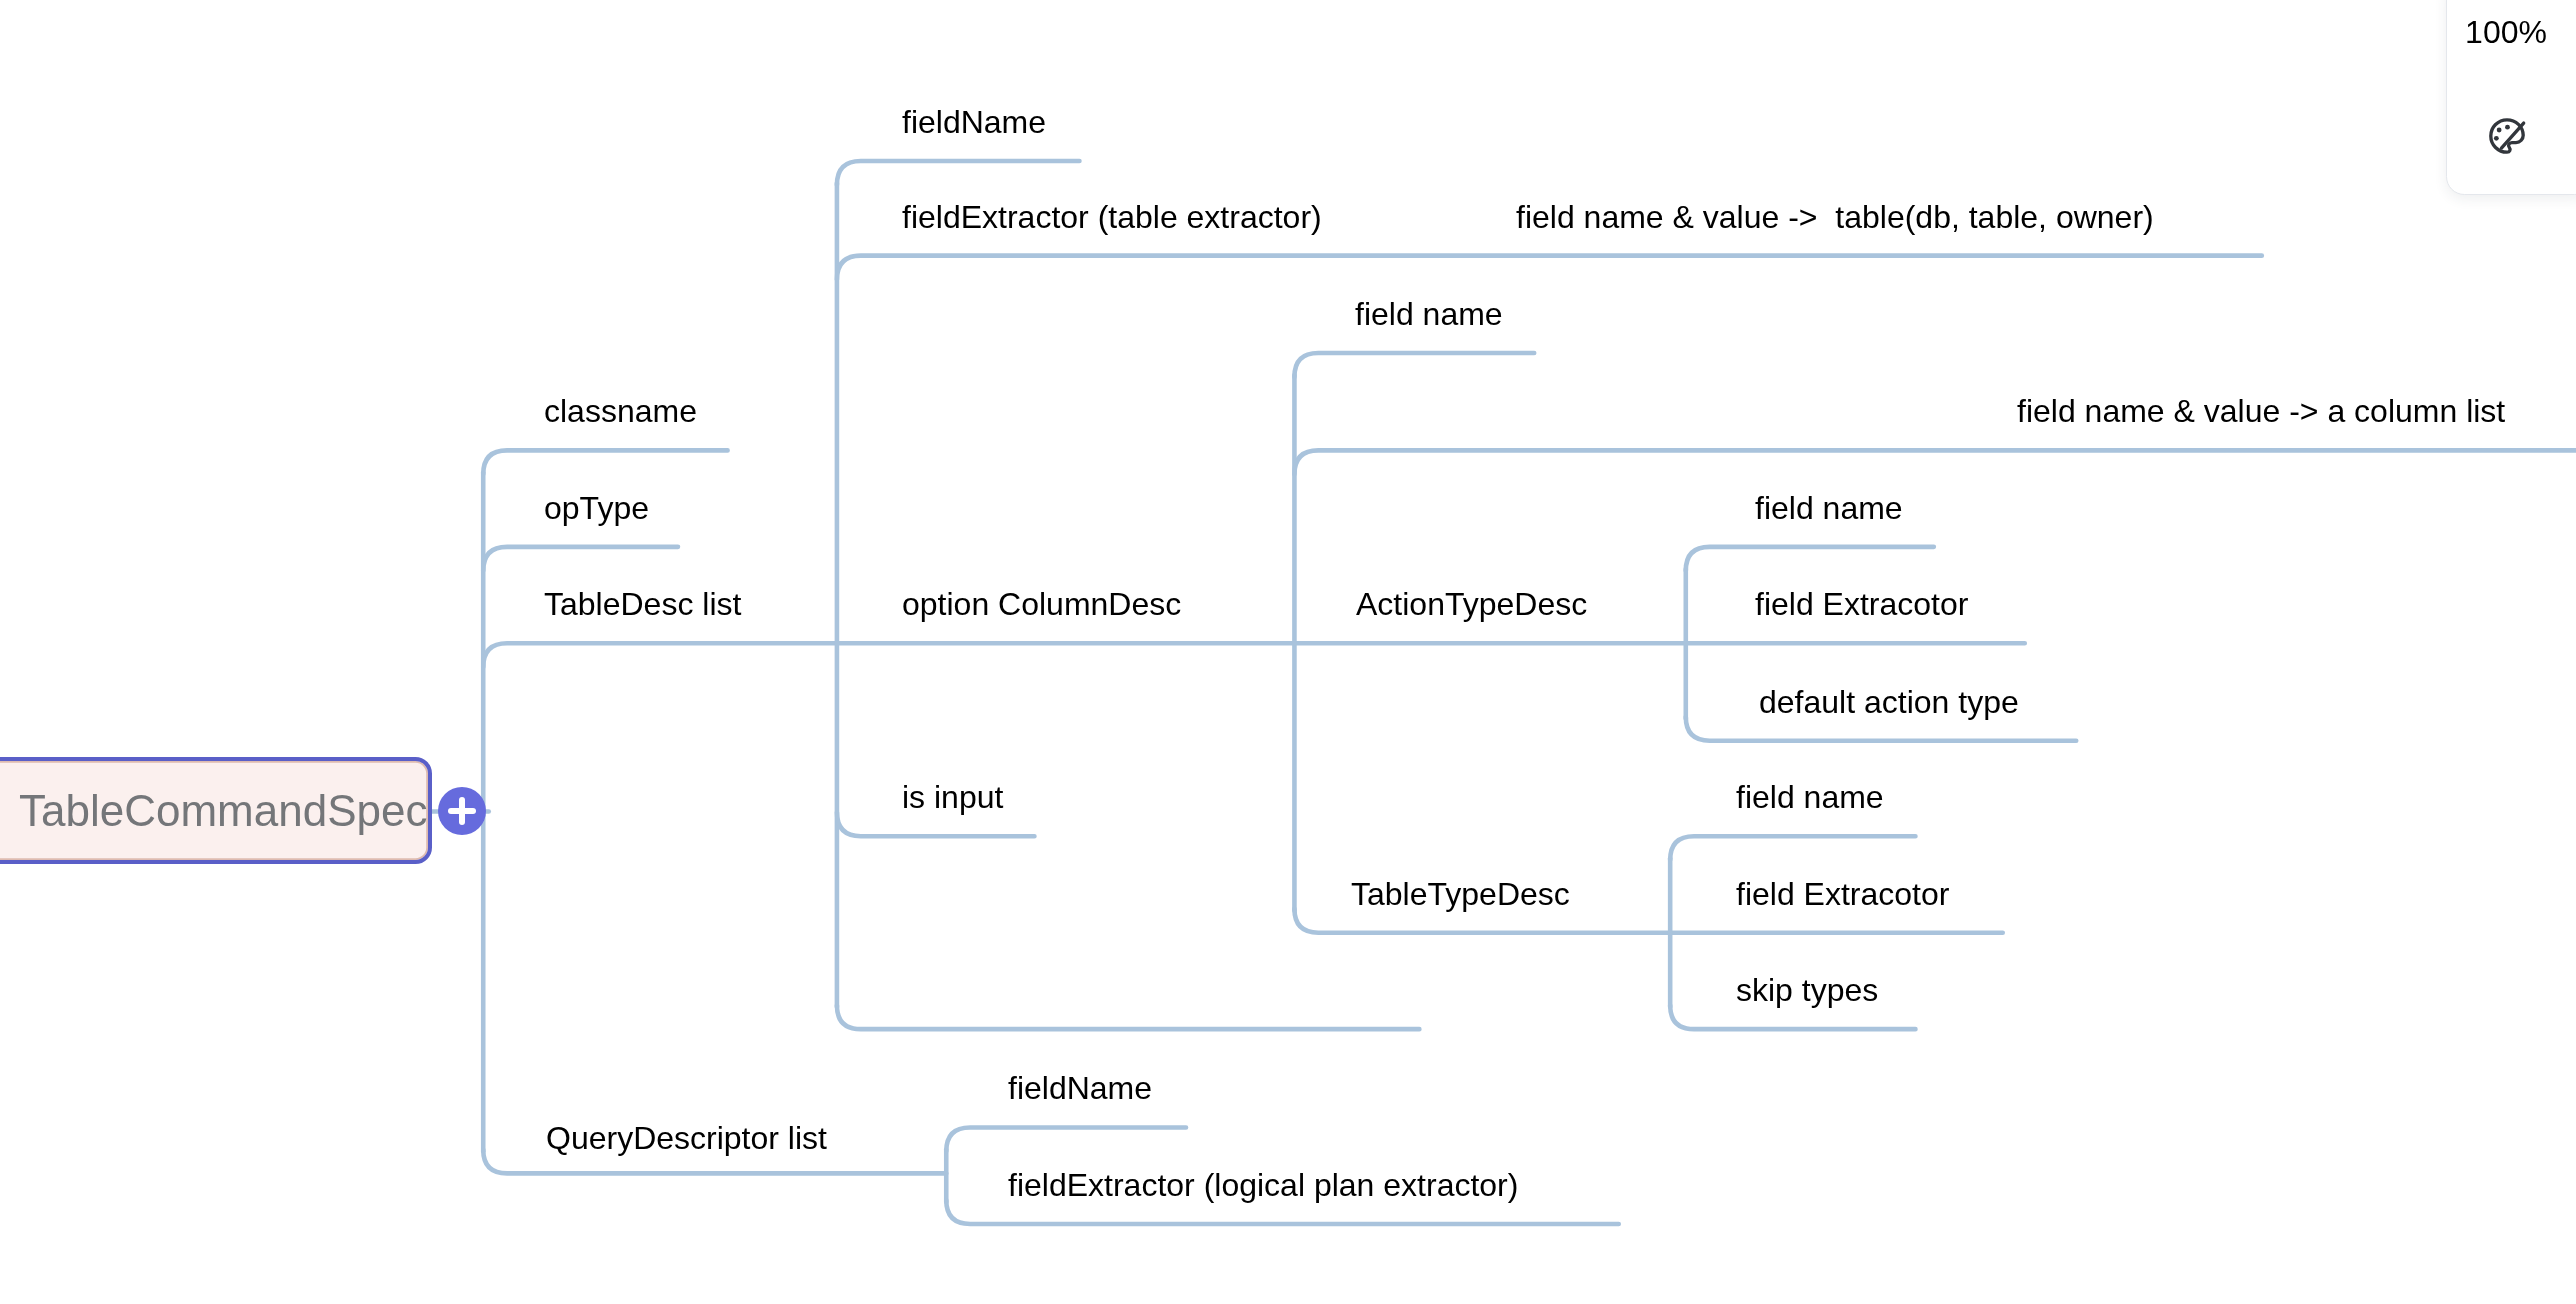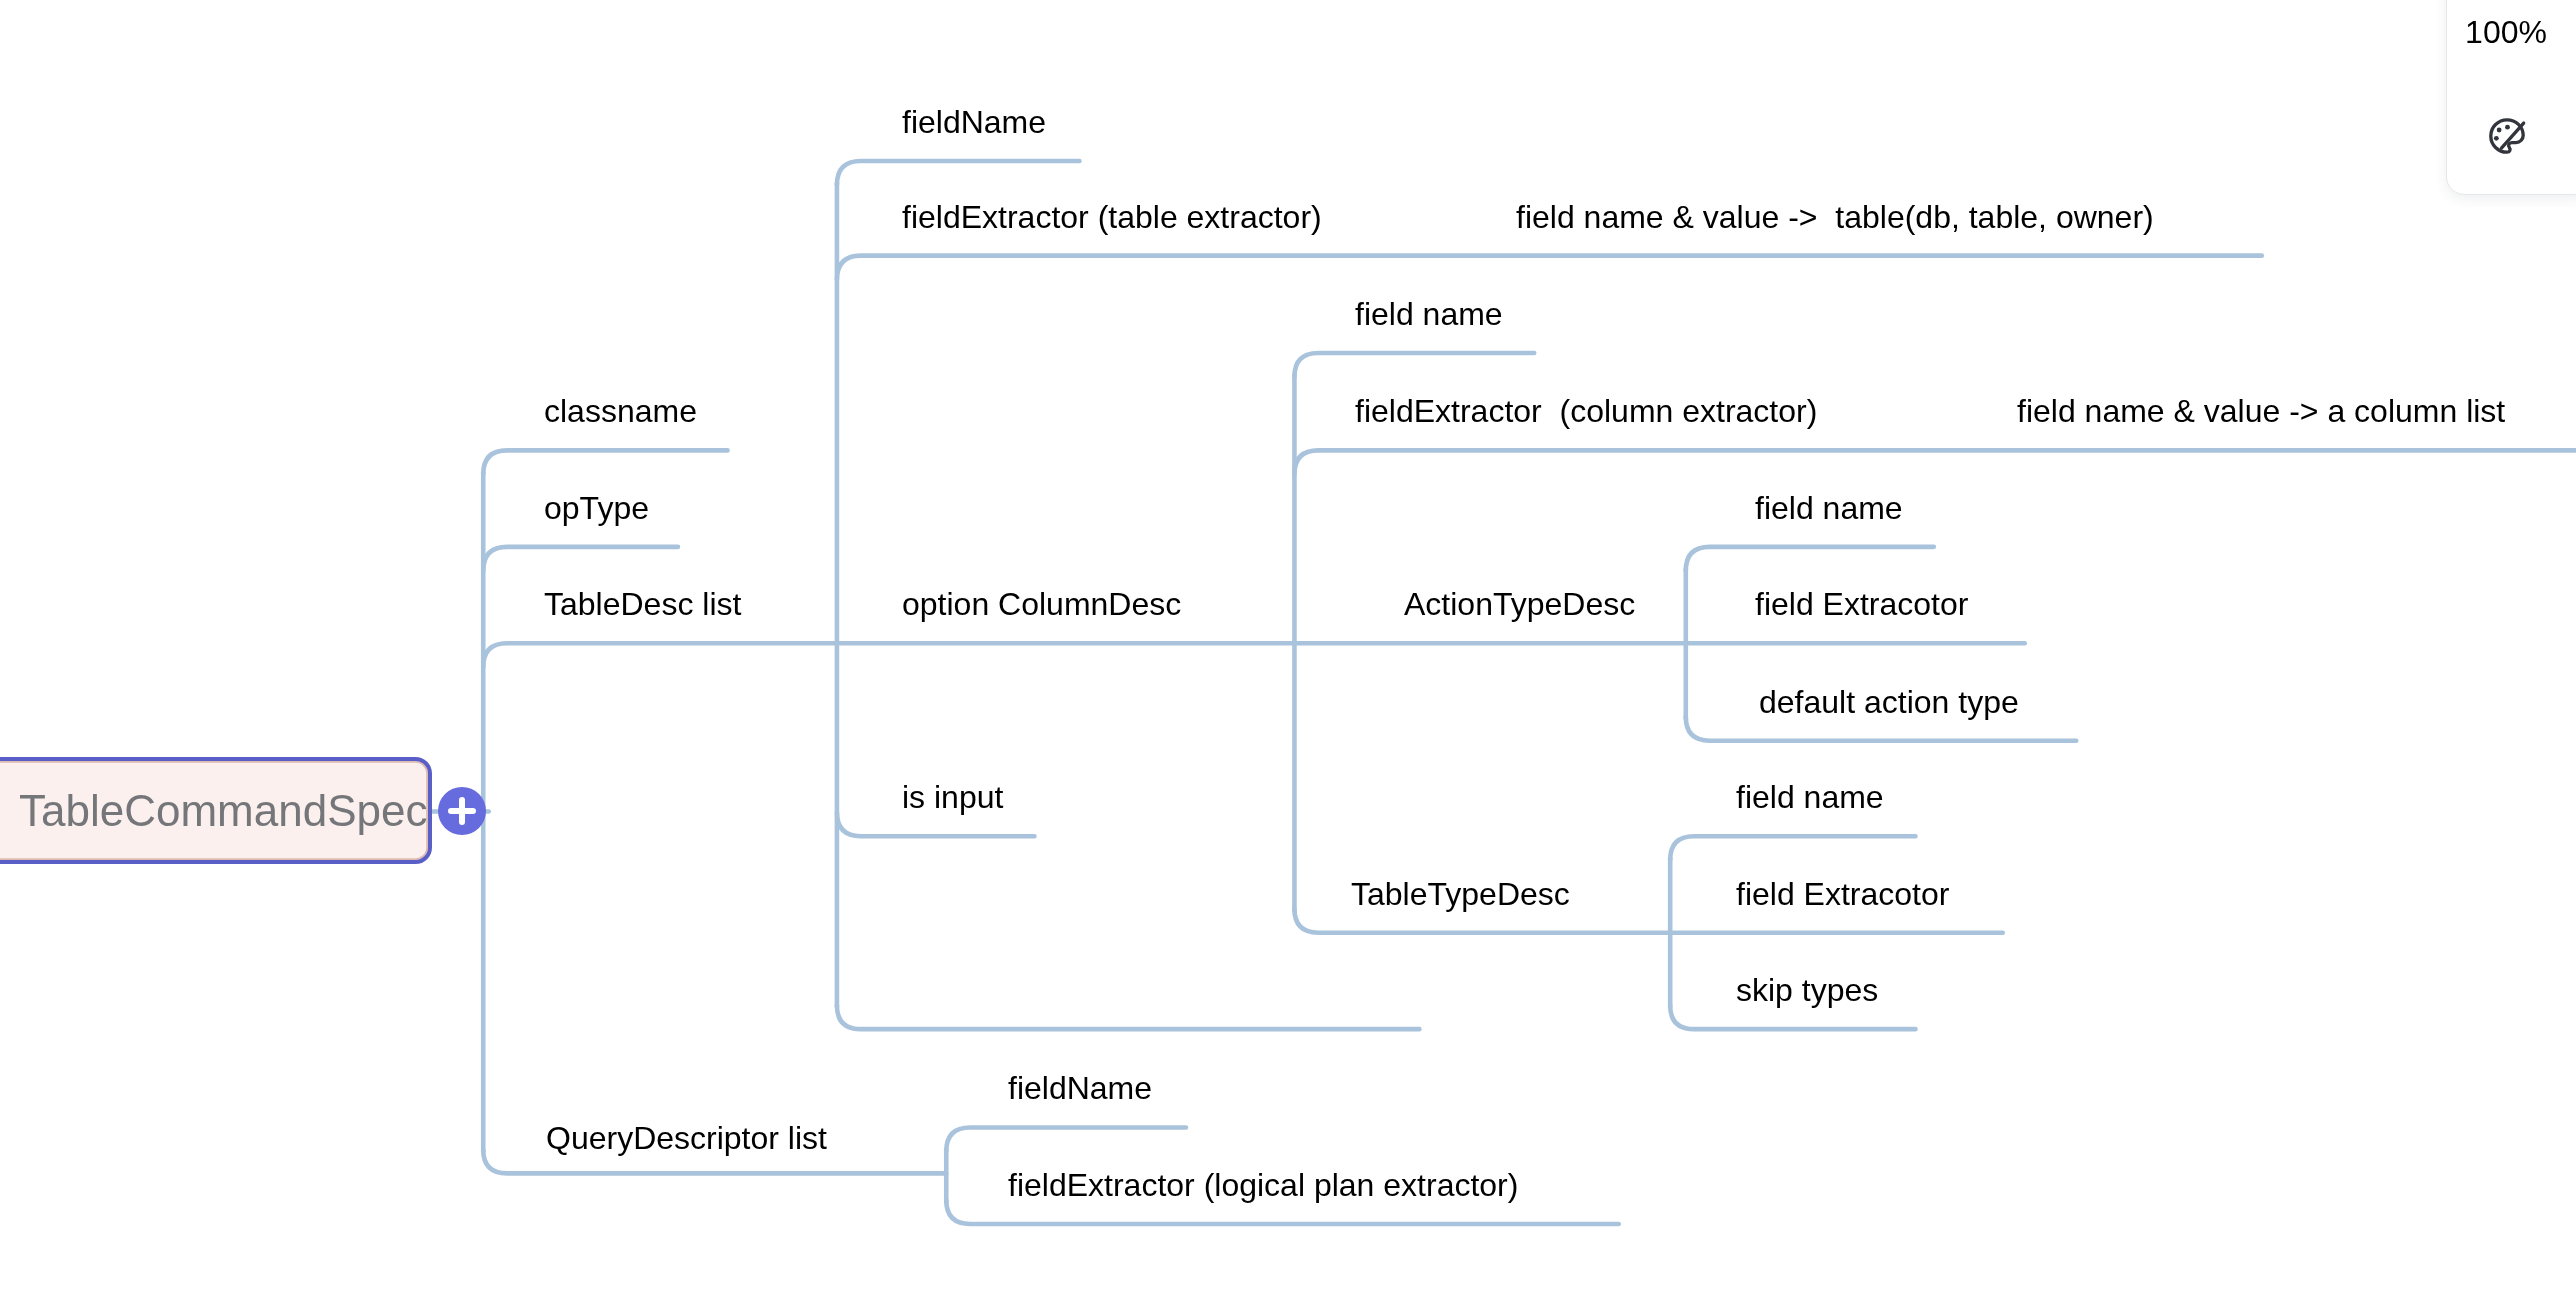--- a/index.html
+++ b/index.html
@@ -161,23 +161,22 @@
   <div class="lbl" style="left:544px;  top:391px;">classname</div>
   <div class="lbl" style="left:544px;  top:488px;">opType</div>
   <div class="lbl" style="left:544px;  top:584px;">TableDesc list</div>
   <div class="lbl" style="left:546px;  top:1118px;">QueryDescriptor list</div>
   <div class="lbl" style="left:902px;  top:102px;">fieldName</div>
   <div class="lbl" style="left:902px;  top:197px;">fieldExtractor (table extractor)</div>
   <div class="lbl" style="left:1516px; top:197px;">field name &amp; value -&gt;  table(db, table, owner)</div>
   <div class="lbl" style="left:902px;  top:584px;">option ColumnDesc</div>
   <div class="lbl" style="left:902px;  top:777px;">is input</div>
   <div class="lbl" style="left:1355px; top:294px;">field name</div>
-  <div class="lbl" style="left:1355px; top:391px;">fieldExtractor  (column extractor)</div>
   <div class="lbl" style="left:2017px; top:391px;">field name &amp; value -&gt; a column list</div>
-  <div class="lbl" style="left:1356px; top:584px;margin-left:48px;">ActionTypeDesc</div>
+  <div class="lbl" style="left:1356px; top:584px;">ActionTypeDesc</div>
   <div class="lbl" style="left:1755px; top:488px;">field name</div>
   <div class="lbl" style="left:1755px; top:584px;">field Extracotor</div>
   <div class="lbl" style="left:1759px; top:682px;">default action type</div>
   <div class="lbl" style="left:1351px; top:874px;">TableTypeDesc</div>
   <div class="lbl" style="left:1736px; top:777px;">field name</div>
   <div class="lbl" style="left:1736px; top:874px;">field Extracotor</div>
   <div class="lbl" style="left:1736px; top:970px;">skip types</div>
   <div class="lbl" style="left:1008px; top:1068px;">fieldName</div>
   <div class="lbl" style="left:1008px; top:1165px;">fieldExtractor (logical plan extractor)</div>
 

